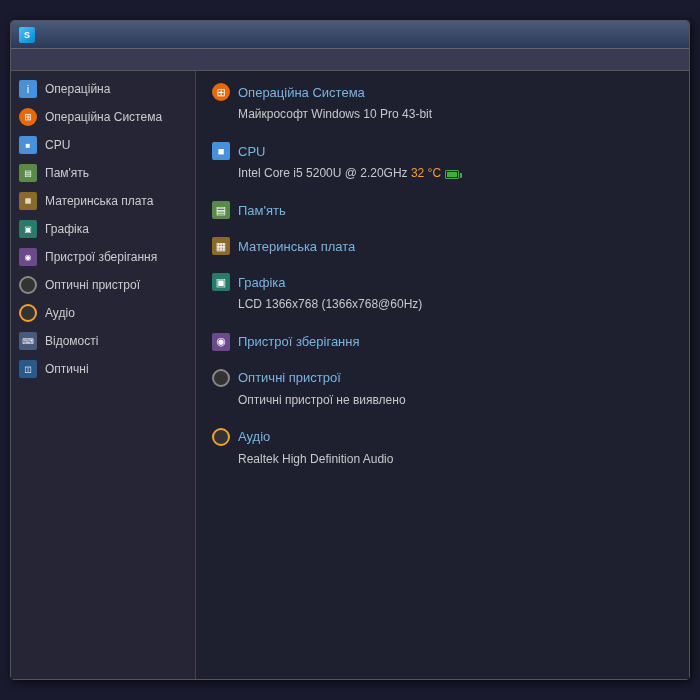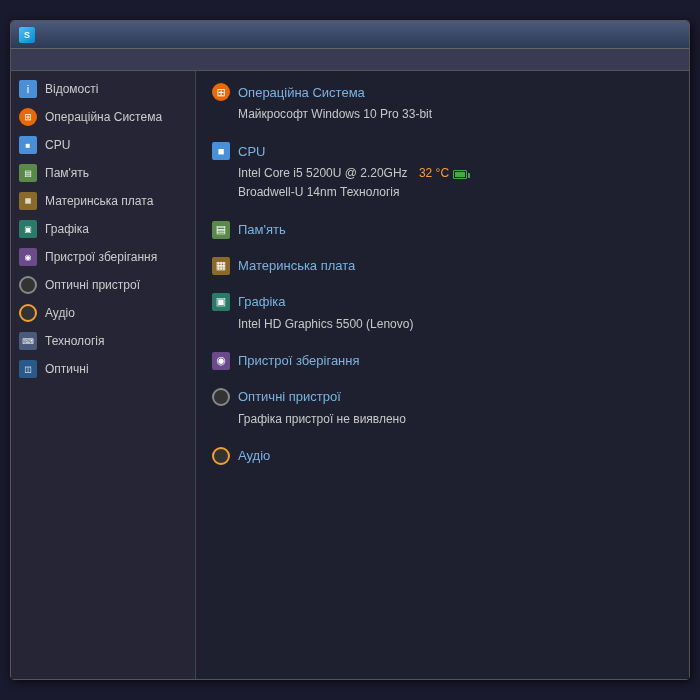--- a/index.html
+++ b/index.html
@@ -151,21 +151,20 @@
       color: #c8c8c8;
       font-size: 12px;
       margin-left: 26px;
       line-height: 1.6;
     }
 
     .temp-badge {
       display: inline-block;
       color: #ff9933;
       font-size: 12px;
-      margin-left: 8px;
     }
 
     .battery-icon {
       display: inline-block;
       width: 14px;
       height: 9px;
       border: 1px solid #4a4;
       border-radius: 1px;
       margin-left: 4px;
       position: relative;
@@ -209,21 +208,21 @@
     <span class="menu-item"></span>
     <span class="menu-item"></span>
   </div>
 
   <div class="content-area">
 
     <div class="sidebar">
 
     <div class="sidebar-item">
           <div class="sidebar-icon icon-info">i</div>
-          <span>Відомості</span>
+          <span>Операційна</span>
         </div>
         <div class="sidebar-item">
           <div class="sidebar-icon icon-os">⊞</div>
           <span>Операційна Система</span>
         </div>
         <div class="sidebar-item">
           <div class="sidebar-icon icon-cpu">■</div>
           <span>CPU</span>
         </div>
         <div class="sidebar-item">
@@ -245,79 +244,79 @@
         <div class="sidebar-item">
           <div class="sidebar-icon icon-optical"></div>
           <span>Оптичні пристрої</span>
         </div>
         <div class="sidebar-item">
           <div class="sidebar-icon icon-audio"></div>
           <span>Аудіо</span>
         </div>
         <div class="sidebar-item">
           <div class="sidebar-icon icon-periph">⌨</div>
-          <span>Технологія</span>
+          <span>Відомості</span>
         </div>
         <div class="sidebar-item">
           <div class="sidebar-icon icon-network">◫</div>
           <span>Оптичні</span>
         </div>
       </div>
 
     <div class="main-panel">
 
     <div class="section">
           <div class="section-header">
             <div class="section-icon icon-os">⊞</div>
             <span class="section-title">Операційна Система</span>
           </div>
-          <div class="section-value">Майкрософт Windows 10 Pro 33-bit</div>
+          <div class="section-value">Майкрософт Windows 10 Pro 43-bit</div>
         </div>
         <div class="section">
           <div class="section-header">
             <div class="section-icon icon-cpu">■</div>
             <span class="section-title">CPU</span>
           </div>
           <div class="section-value">Intel Core i5 5200U @ 2.20GHz <span class="temp-badge">32 °C</span><span class="battery-icon"><span class="battery-fill"></span></span></div>
-          <div class="section-value">Broadwell-U 14nm Технологія</div>
         </div>
         <div class="section">
           <div class="section-header">
             <div class="section-icon icon-ram">▤</div>
             <span class="section-title">Пам'ять</span>
           </div>
         </div>
         <div class="section">
           <div class="section-header">
             <div class="section-icon icon-mobo">▦</div>
             <span class="section-title">Материнська плата</span>
           </div>
         </div>
         <div class="section">
           <div class="section-header">
             <div class="section-icon icon-gpu">▣</div>
             <span class="section-title">Графіка</span>
           </div>
-          <div class="section-value">Intel HD Graphics 5500 (Lenovo)</div>
+          <div class="section-value">LCD 1366x768 (1366x768@60Hz)</div>
         </div>
         <div class="section">
           <div class="section-header">
             <div class="section-icon icon-storage">◉</div>
             <span class="section-title">Пристрої зберігання</span>
           </div>
         </div>
         <div class="section">
           <div class="section-header">
             <div class="section-icon icon-optical"></div>
             <span class="section-title">Оптичні пристрої</span>
           </div>
-          <div class="section-value">Графіка пристрої не виявлено</div>
+          <div class="section-value">Оптичні пристрої не виявлено</div>
         </div>
         <div class="section">
           <div class="section-header">
             <div class="section-icon icon-audio"></div>
             <span class="section-title">Аудіо</span>
           </div>
+          <div class="section-value">Realtek High Definition Audio</div>
         </div>
       </div>
 
   </div>
 </div>
 
 </body></html>

